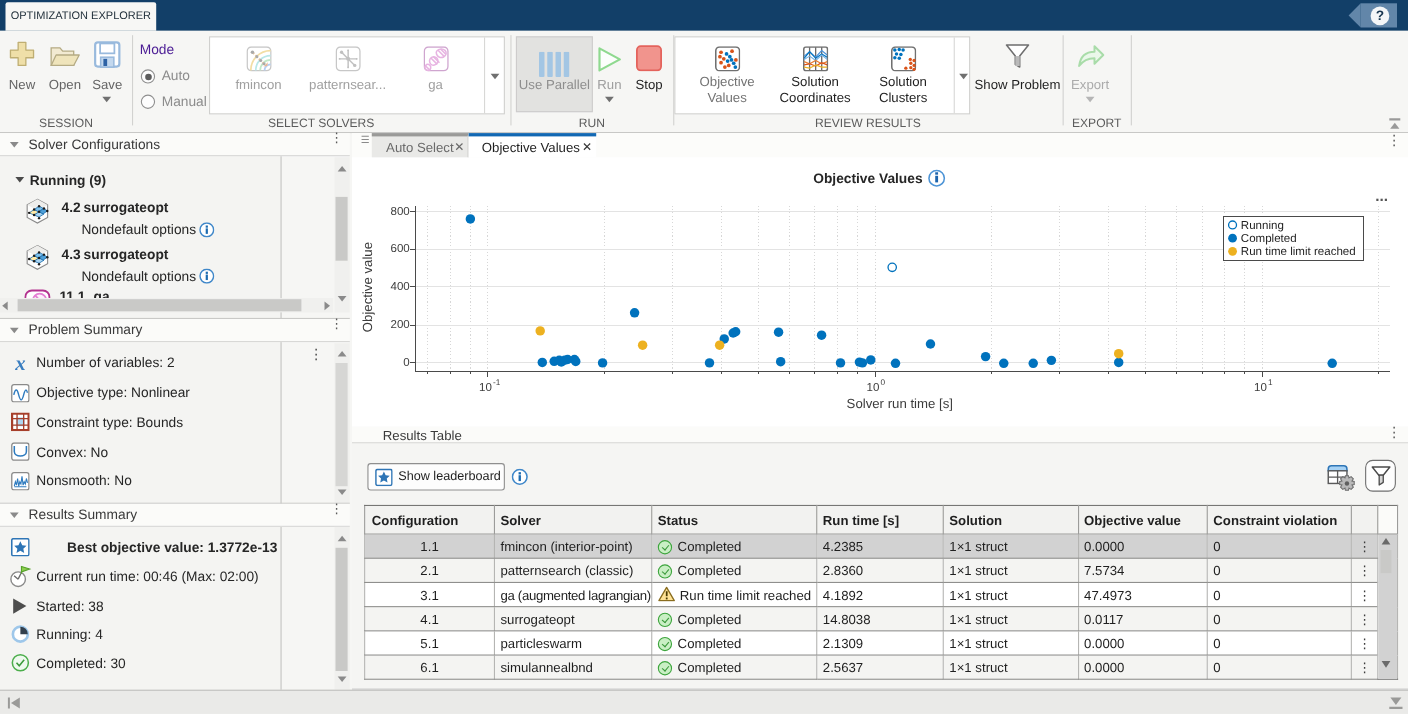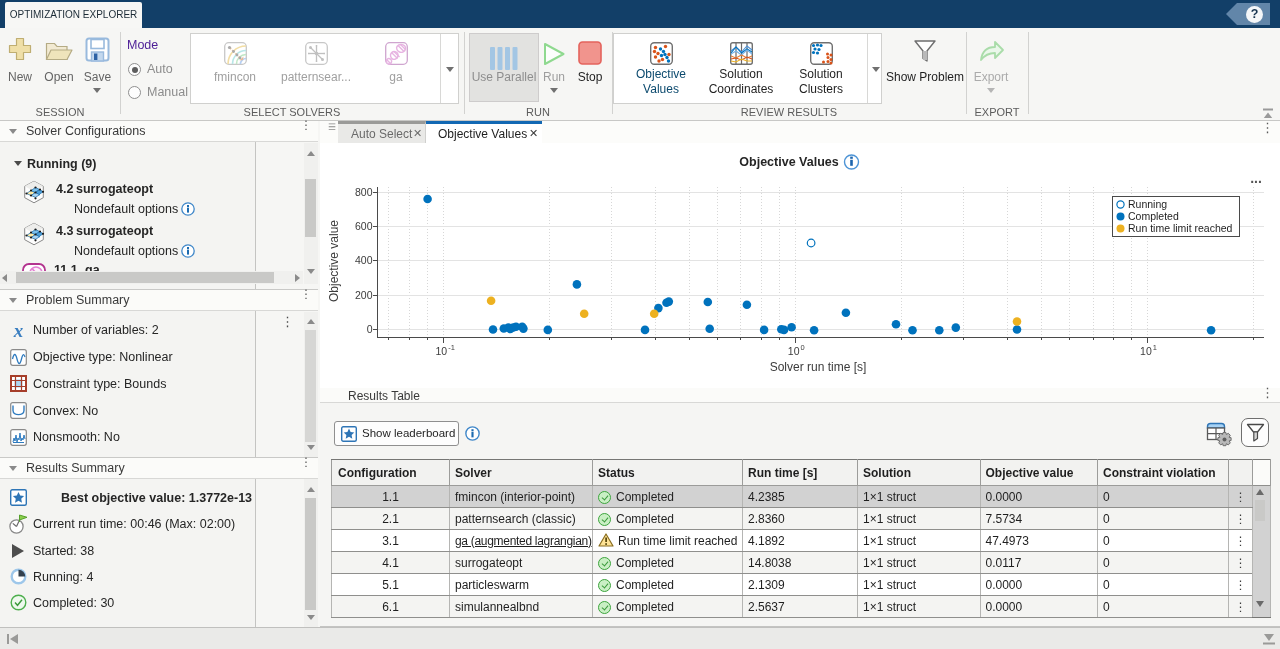--- a/index.html
+++ b/index.html
@@ -226,21 +226,21 @@
       <g fill="#d95319">
           <circle cx="17.5" cy="12" r="1.5"></circle>
           <circle cx="21" cy="13" r="1.5"></circle>
           <circle cx="18" cy="15.5" r="1.5"></circle>
           <circle cx="21" cy="17.5" r="1.5"></circle>
           <circle cx="18" cy="19.5" r="1.5"></circle>
           <circle cx="13.5" cy="20" r="1.5"></circle>
           <circle cx="21" cy="21" r="1.5"></circle>
         </g>
     </svg>
-    <div class="icon-label" style="left:7px; top:33px; width:80px; color:#0c4a6e; line-height:15px;text-align:center;">Objective<br>Values</div>
+    <div class="icon-label" style="left:7px; top:33px; width:80px; color:#737373; line-height:15px;text-align:center;">Objective<br>Values</div>
     <div class="icon-label" style="left:82px; top:33px; width:90px; color:#1f1f1f; line-height:15px;">Solution<br>Coordinates</div>
     <div class="icon-label" style="left:167px; top:33px; width:80px; color:#1f1f1f; line-height:15px;">Solution<br>Clusters</div>
   </div>
 
   <svg class="abs" style="left:913px; top:11px;" width="24" height="25" viewBox="0 0 24 25">
     <path d="M2 2h20L14 12v10l-4-2.5V12z" fill="#fff" stroke="#6e6e6e" stroke-width="1.4" stroke-linejoin="round"></path>
     <path d="M10 12L2 2h20l-8 10v9l-4-2.2z" fill="none"></path>
     <rect x="10" y="12" width="4" height="9" fill="#b9b9b9"></rect>
   </svg>
   <div class="icon-label" style="left:885px; top:42px; width:80px; color:#1f1f1f;">Show Problem</div>
@@ -653,21 +653,21 @@
             <td>patternsearch (classic)</td>
             <td><span class="okc"></span>Completed</td>
             <td>2.8360</td>
             <td>1×1 struct</td>
             <td>7.5734</td>
             <td>0</td>
             <td class="dots">⋮</td>
           </tr>
       <tr>
             <td class="c">3.1</td>
-            <td style="letter-spacing:-0.3px;text-decoration:underline;">ga (augmented lagrangian)</td>
+            <td style="letter-spacing:-0.3px;">ga (augmented lagrangian)</td>
             <td><span class="warnt"><svg width="16" height="14" viewBox="0 0 16 14">
                   <path d="M8 1L15 13H1z" fill="#ffe396" stroke="#8a6d1f" stroke-width="1.2" stroke-linejoin="round"></path>
                   <rect x="7.3" y="4.5" width="1.6" height="4.5" fill="#4a3a00"></rect>
                   <rect x="7.3" y="10.2" width="1.6" height="1.7" fill="#4a3a00"></rect>
                 </svg></span>Run time limit reached</td>
             <td>4.1892</td>
             <td>1×1 struct</td>
             <td>47.4973</td>
             <td>0</td>
             <td class="dots">⋮</td>

